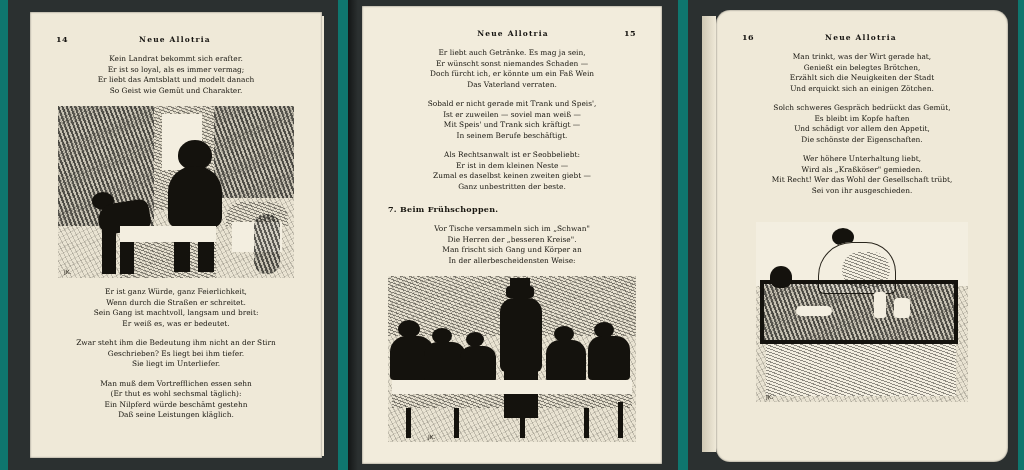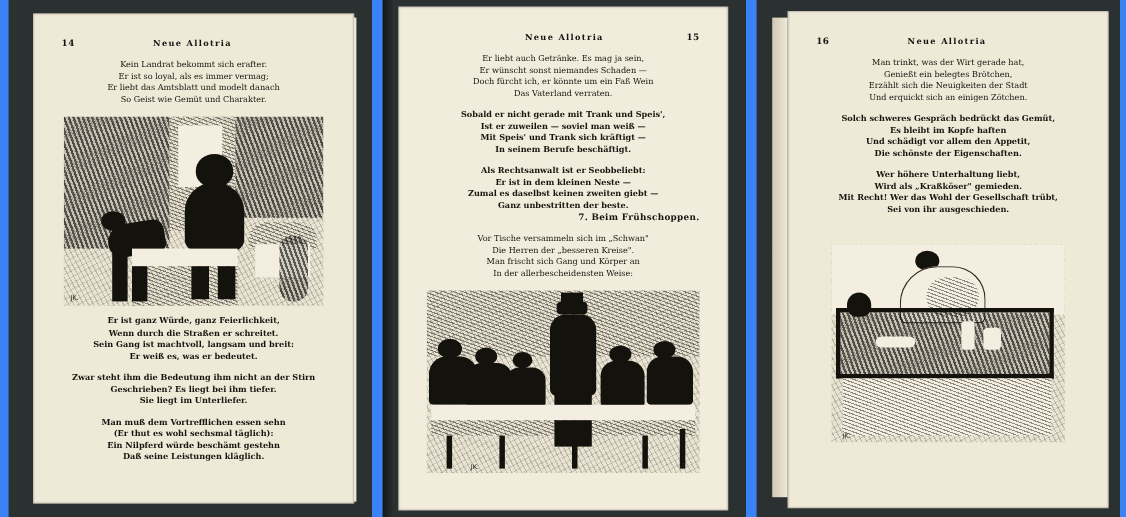--- a/index.html
+++ b/index.html
@@ -1,46 +1,46 @@
 <!DOCTYPE html>
 <html><head>
 <meta charset="utf-8">
 <style>
   html,body{margin:0;padding:0;background:#000;}
   body{width:1024px;height:470px;overflow:hidden;font-family:"DejaVu Serif",serif;}
-  .scene{position:relative;width:1024px;height:470px;background:#3b82f6;}
+  .scene{position:relative;width:1024px;height:470px;background:#0f766e;}
 
   
   .book{position:absolute;top:0;height:470px;background:#1a1c1a;}
   .book.left{left:8px;width:330px;}
   .book.mid{left:348px;width:330px;}
   .book.right{left:688px;width:330px;}
 
   .cover{position:absolute;inset:0;background:#2b3030;}
   .page{position:absolute;background:#efe9d8;box-shadow:0 0 2px rgba(0,0,0,.6) inset;}
   .page.inner{background:#f2ecdc;}
 
   .left .page{left:22px;top:12px;width:292px;height:446px;}
   .mid .page{left:14px;top:6px;width:300px;height:458px;}
-  .right .page{left:28px;top:10px;width:292px;height:452px;}
+  .right .page{left:28px;top:10px;width:292px;height:452px;border-radius:14px;}
 
   .edge{position:absolute;background:linear-gradient(90deg,#cfc8b4,#efe9d8);}
 
   
   .pg-inner{position:absolute;left:0;right:0;top:0;bottom:0;padding:22px 26px;box-sizing:border-box;}
   .hdr{display:flex;align-items:center;justify-content:space-between;font-size:7.5px;letter-spacing:.4px;color:#151310;}
   .hdr .folio{font-size:8px;font-weight:bold;}
   .hdr .title{font-family:"DejaVu Serif",serif;font-weight:bold;font-size:7.5px;letter-spacing:1.2px;}
   .hdr .spacer{width:14px;}
 
   .verse{margin-top:10px;text-align:center;font-size:7.4px;line-height:1.42;color:#17150f;}
   .verse div{white-space:nowrap;}
-  .verse.blk{margin-top:9px;font-weight:bold;}
-
-  .sect{text-align:right;font-size:8px;font-weight:bold;letter-spacing:.3px;color:#17150f;}
+  .verse.blk{margin-top:9px;}
+
+  .sect{margin-top:12px;text-align:left;font-size:8px;font-weight:bold;letter-spacing:.3px;color:#17150f;}
 
   
   .illus{position:relative;margin:10px auto 0;background:
       repeating-linear-gradient(62deg, rgba(30,28,22,.20) 0 1px, rgba(0,0,0,0) 1px 4px),
       repeating-linear-gradient(-28deg, rgba(30,28,22,.12) 0 1px, rgba(0,0,0,0) 1px 5px),
       #e9e3d2;
       overflow:hidden;}
   .illus .dark{position:absolute;background:
       repeating-linear-gradient(70deg, rgba(10,10,8,.65) 0 2px, rgba(10,10,8,.15) 2px 4px);}
   .illus .mid{position:absolute;background:

